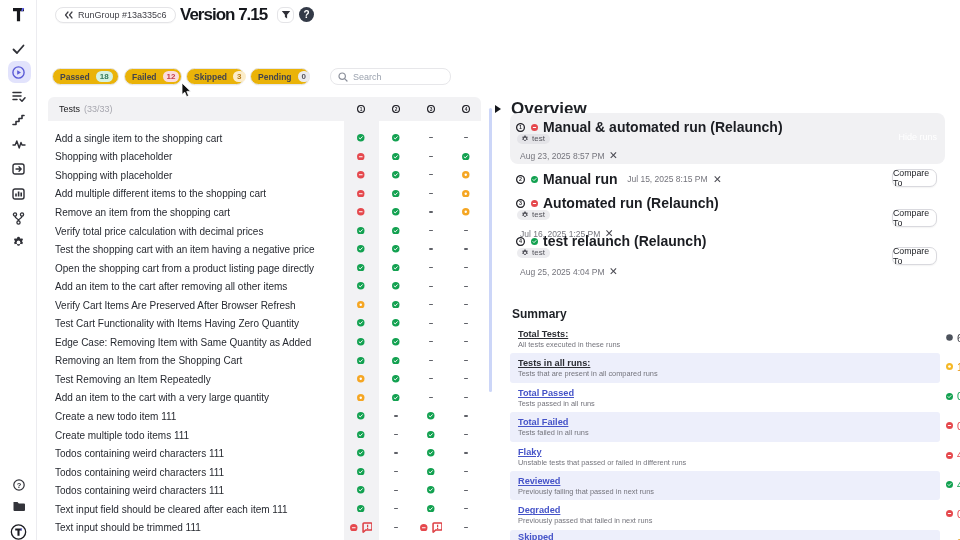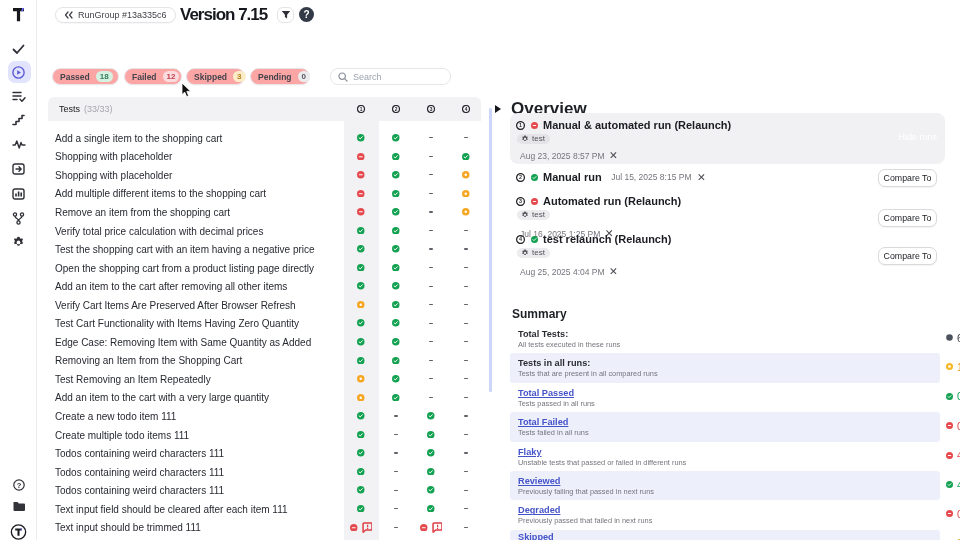--- a/index.html
+++ b/index.html
@@ -8,21 +8,21 @@
 #sidebar{position:absolute;left:0;top:0;width:37px;height:540px;background:#fff;border-right:1px solid #ececf0;}
 .sic{position:absolute;left:0;width:37px;display:flex;justify-content:center;}
 #navact{position:absolute;left:8px;top:61px;width:23px;height:22px;background:#e2e3fc;border-radius:7px;}
 
 #backchip{position:absolute;left:55px;top:7px;height:16px;border:1px solid #e4e4e7;border-radius:8px;background:#fff;display:flex;align-items:center;padding:0 8px;gap:5px;box-shadow:0 1px 1px rgba(0,0,0,.03);}
 #backchip .bk{font-size:9px;color:#3f3f46;}
 #vtitle{position:absolute;left:180px;top:5px;font-size:17px;font-weight:bold;color:#16181d;letter-spacing:-1px;}
 #fbtn{position:absolute;left:277px;top:7px;width:17px;height:16px;border:1px solid #e4e4e7;border-radius:6px;background:#fff;display:flex;align-items:center;justify-content:center;}
 #hbtn{position:absolute;left:299px;top:7px;width:15px;height:15px;border-radius:50%;background:#333a47;color:#fff;font-size:10px;font-weight:bold;display:flex;align-items:center;justify-content:center;}
 
-.chip{position:absolute;top:68px;height:17px;border:1px solid #e7e7ea;border-radius:9px;background:#fca5a5;display:flex;align-items:center;padding:0 7px;gap:6px;box-shadow:0 1px 1px rgba(0,0,0,.03);}
+.chip{position:absolute;top:68px;height:17px;border:1px solid #e7e7ea;border-radius:9px;background:#eab308;display:flex;align-items:center;padding:0 7px;gap:6px;box-shadow:0 1px 1px rgba(0,0,0,.03);}
 .chip .lbl{font-size:8.5px;font-weight:bold;color:#44444c;}
 .badge{font-size:8px;font-weight:bold;border-radius:6px;padding:1px 4px;}
 #search{position:absolute;left:330px;top:68px;width:121px;height:17px;border:1px solid #e7e7ea;border-radius:8px;background:#fff;display:flex;align-items:center;padding:0 7px;gap:5px;}
 #search span{font-size:9px;color:#9ca3af;}
 
 #thead{position:absolute;left:48px;top:97px;width:433px;height:24px;background:#f2f2f4;border-radius:6px 6px 0 0;}
 #thead .tt{position:absolute;left:11px;top:7px;font-size:9px;font-weight:normal;color:#18181b;}
 #thead .tc{position:absolute;left:36px;top:7px;font-size:9px;color:#a7a7af;}
 #colband{position:absolute;left:344px;top:121px;width:35px;height:419px;background:#f2f2f4;}
 #tbody{position:absolute;left:48px;top:128.5px;width:433px;}
@@ -34,30 +34,30 @@
 .dash{display:block;width:4px;height:1.2px;background:#5f6168;border-radius:1px;}
 .hc{position:absolute;top:0;height:24px;width:34px;display:flex;align-items:center;justify-content:center;}
 
 #vline{position:absolute;left:489px;top:108px;width:2.5px;height:284px;background:#ccd6f8;border-radius:2px;}
 #rpanel{position:absolute;left:501px;top:90px;width:459px;height:450px;background:#fff;}
 #ovtri{position:absolute;left:495px;top:104.5px;width:0;height:0;border-left:6.5px solid #15171c;border-top:4.8px solid transparent;border-bottom:4.8px solid transparent;}
 #ovtitle{position:absolute;left:511px;top:99px;font-size:17px;font-weight:bold;color:#1d2025;}
 #run1{position:absolute;left:510px;top:113px;width:435px;height:51px;background:#f1f1f3;border-radius:8px;}
 .runrow{position:absolute;left:510px;width:435px;}
 .rhead{display:flex;align-items:center;gap:5.5px;}
-.rname{font-size:11px;font-weight:bold;color:#1b1d22;}
+.rname{font-size:14px;font-weight:bold;color:#1b1d22;}
 .rdate{font-size:8.5px;color:#74747c;line-height:9px;}
 .tag{display:inline-flex;align-items:center;gap:3px;background:#e4e4e8;border-radius:5px;padding:1px 5px 1px 4px;font-size:8px;color:#54545c;line-height:7.5px;}
 .xx{color:#4a4a52;font-size:10.5px;line-height:1;}
-.cmpbtn{position:absolute;right:8px;width:59px;height:18px;border:1px solid #d9d9de;border-radius:7px;background:#fff;font-size:8.8px;color:#1b1d22;display:flex;align-items:center;justify-content:center;box-shadow:0 1px 1.5px rgba(0,0,0,.05);}
+.cmpbtn{position:absolute;right:8px;width:45px;height:18px;border:1px solid #d9d9de;border-radius:7px;background:#fff;font-size:8.8px;color:#1b1d22;display:flex;align-items:center;justify-content:center;box-shadow:0 1px 1.5px rgba(0,0,0,.05);}
 
 #sumtitle{position:absolute;left:512px;top:307px;font-size:12px;font-weight:bold;color:#1d2025;}
 .srow{position:absolute;left:510px;width:430px;height:29.4px;border-radius:3px;}
 .srow.alt{background:#edeffb;}
-.slab{position:absolute;left:8px;top:5px;font-size:9.2px;font-weight:bold;color:#2b2d33;}
+.slab{position:absolute;left:8px;top:5px;font-size:9.2px;font-weight:bold;color:#2b2d33;text-decoration:underline;}
 .slab.link{color:#4553c8;text-decoration:underline;}
 .ssub{position:absolute;left:8px;top:16px;font-size:7.4px;color:#74747c;white-space:nowrap;}
 .sval{position:absolute;left:400px;top:7.5px;display:flex;align-items:center;gap:4px;font-size:10.5px;padding-left:36px;}
 </style></head><body>
 
 <div id="sidebar"></div>
 <div id="navact"></div>
 
 <div class="sic" style="top:7px">
     <svg width="13" height="16" viewBox="0 0 13 16">

